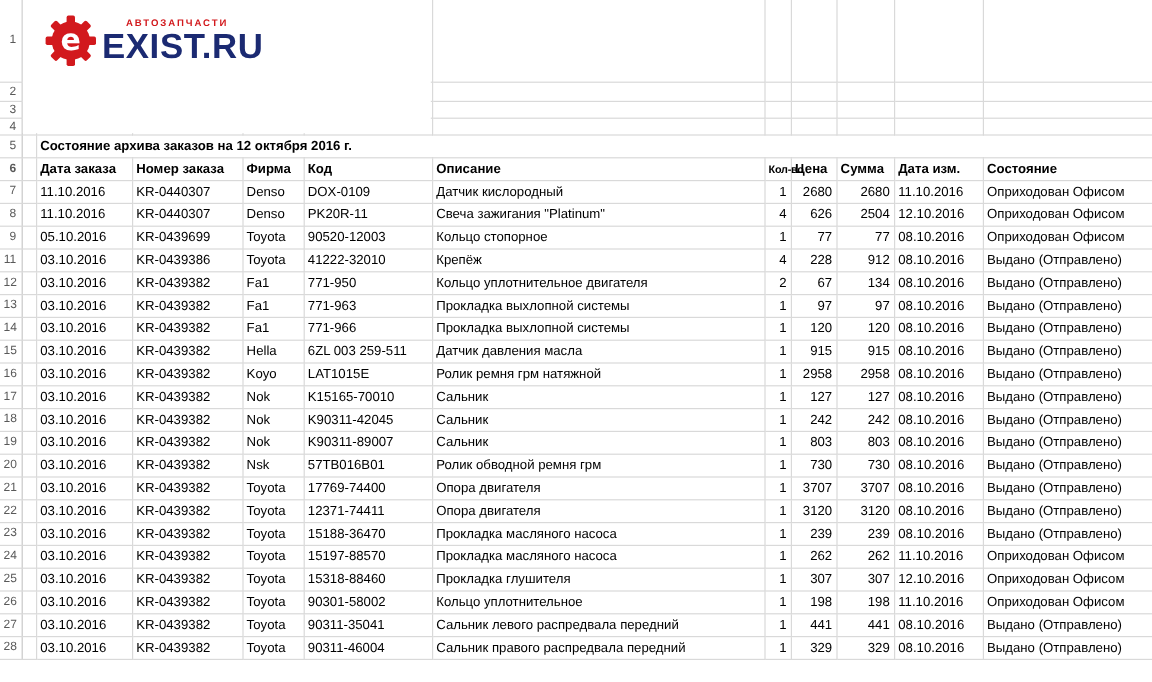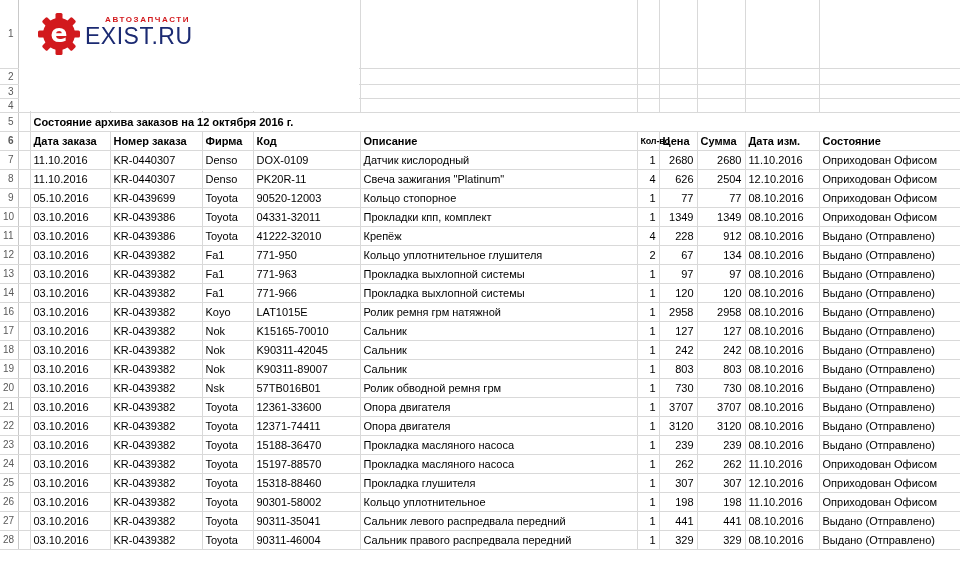--- a/index.html
+++ b/index.html
@@ -71,22 +71,22 @@
   .logo-text { margin-left: 2px; margin-top: 5px; }
   .logo-small {
     color: var(--brand-red, #d2191d);
     font-size: 8px;
     font-weight: bold;
     letter-spacing: 1.6px;
     margin-left: 20px;
   }
   .logo-main {
     color: var(--brand-navy, #1b2a72);
-    font-size: 23px;
-    font-weight: normal;
+    font-size: 29px;
+    font-weight: bold;
     letter-spacing: 0.5px;
     line-height: 1.05;
     text-align: center;
   }
 </style>
 </head>
 <body>
 
 <div class="sheet">
 
@@ -217,55 +217,41 @@
           <td>Toyota</td>
           <td>90520-12003</td>
           <td>Кольцо стопорное</td>
           <td class="num">1</td>
           <td class="num">77</td>
           <td class="num">77</td>
           <td>08.10.2016</td>
           <td>Оприходован Офисом</td>
         </tr>
         <tr class="rdata">
-          <td class="gut">10</td>
-          <td class="sp"></td>
-          <td>03.10.2016</td>
-          <td>KR-0439386</td>
-          <td>Toyota</td>
-          <td>04331-32011</td>
-          <td>Прокладки кпп, комплект</td>
-          <td class="num">1</td>
-          <td class="num">1349</td>
-          <td class="num">1349</td>
-          <td>08.10.2016</td>
-          <td>Оприходован Офисом</td>
-        </tr>
-        <tr class="rdata">
           <td class="gut">11</td>
           <td class="sp"></td>
           <td>03.10.2016</td>
           <td>KR-0439386</td>
           <td>Toyota</td>
           <td>41222-32010</td>
           <td>Крепёж</td>
           <td class="num">4</td>
           <td class="num">228</td>
           <td class="num">912</td>
           <td>08.10.2016</td>
           <td>Выдано (Отправлено)</td>
         </tr>
         <tr class="rdata">
           <td class="gut">12</td>
           <td class="sp"></td>
           <td>03.10.2016</td>
           <td>KR-0439382</td>
           <td>Fa1</td>
           <td>771-950</td>
-          <td>Кольцо уплотнительное глушителя</td>
+          <td>Кольцо уплотнительное двигателя</td>
           <td class="num">2</td>
           <td class="num">67</td>
           <td class="num">134</td>
           <td>08.10.2016</td>
           <td>Выдано (Отправлено)</td>
         </tr>
         <tr class="rdata">
           <td class="gut">13</td>
           <td class="sp"></td>
           <td>03.10.2016</td>
@@ -287,20 +273,34 @@
           <td>Fa1</td>
           <td>771-966</td>
           <td>Прокладка выхлопной системы</td>
           <td class="num">1</td>
           <td class="num">120</td>
           <td class="num">120</td>
           <td>08.10.2016</td>
           <td>Выдано (Отправлено)</td>
         </tr>
         <tr class="rdata">
+          <td class="gut">15</td>
+          <td class="sp"></td>
+          <td>03.10.2016</td>
+          <td>KR-0439382</td>
+          <td>Hella</td>
+          <td>6ZL 003 259-511</td>
+          <td>Датчик давления масла</td>
+          <td class="num">1</td>
+          <td class="num">915</td>
+          <td class="num">915</td>
+          <td>08.10.2016</td>
+          <td>Выдано (Отправлено)</td>
+        </tr>
+        <tr class="rdata">
           <td class="gut">16</td>
           <td class="sp"></td>
           <td>03.10.2016</td>
           <td>KR-0439382</td>
           <td>Koyo</td>
           <td>LAT1015E</td>
           <td>Ролик ремня грм натяжной</td>
           <td class="num">1</td>
           <td class="num">2958</td>
           <td class="num">2958</td>
@@ -362,21 +362,21 @@
           <td class="num">730</td>
           <td>08.10.2016</td>
           <td>Выдано (Отправлено)</td>
         </tr>
         <tr class="rdata">
           <td class="gut">21</td>
           <td class="sp"></td>
           <td>03.10.2016</td>
           <td>KR-0439382</td>
           <td>Toyota</td>
-          <td>12361-33600</td>
+          <td>17769-74400</td>
           <td>Опора двигателя</td>
           <td class="num">1</td>
           <td class="num">3707</td>
           <td class="num">3707</td>
           <td>08.10.2016</td>
           <td>Выдано (Отправлено)</td>
         </tr>
         <tr class="rdata">
           <td class="gut">22</td>
           <td class="sp"></td>

